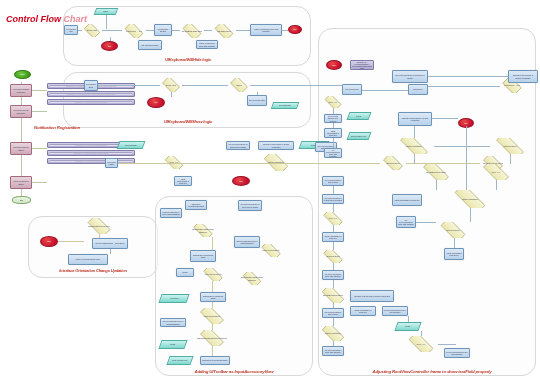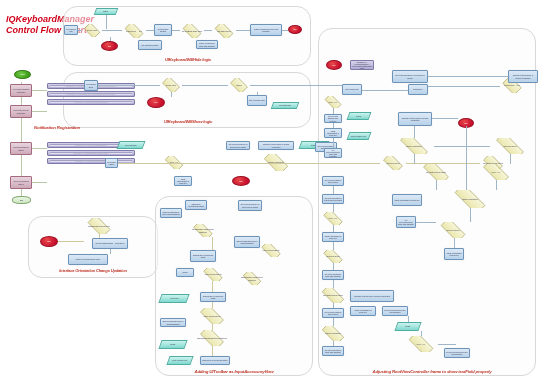--- a/index.html
+++ b/index.html
@@ -69,21 +69,20 @@
   .v{width:1px;}
   .h.g,.v.g{background:#b9c9a8;}
   .h.y,.v.y{background:#cfc89a;}
 </style>
 </head>
 <body>
 
 <div id="canvas">
 
   <div class="title" style="left:6px;top:14px;">
-    <div>IQKeyboardManager</div>
     <div>Control Flow Chart</div>
   </div>
 
   <div class="panel" style="left:63px;top:6px;width:248px;height:60px;"></div>
   <div class="panel" style="left:63px;top:72px;width:248px;height:56px;"></div>
   <div class="panel" style="left:28px;top:216px;width:130px;height:62px;"></div>
   <div class="panel" style="left:155px;top:196px;width:158px;height:180px;"></div>
   <div class="panel" style="left:318px;top:28px;width:218px;height:348px;"></div>
 
   <div class="caption" style="left:188px;top:57px;font-size:4.2px;">UIKeyboardWillHide logic</div>

